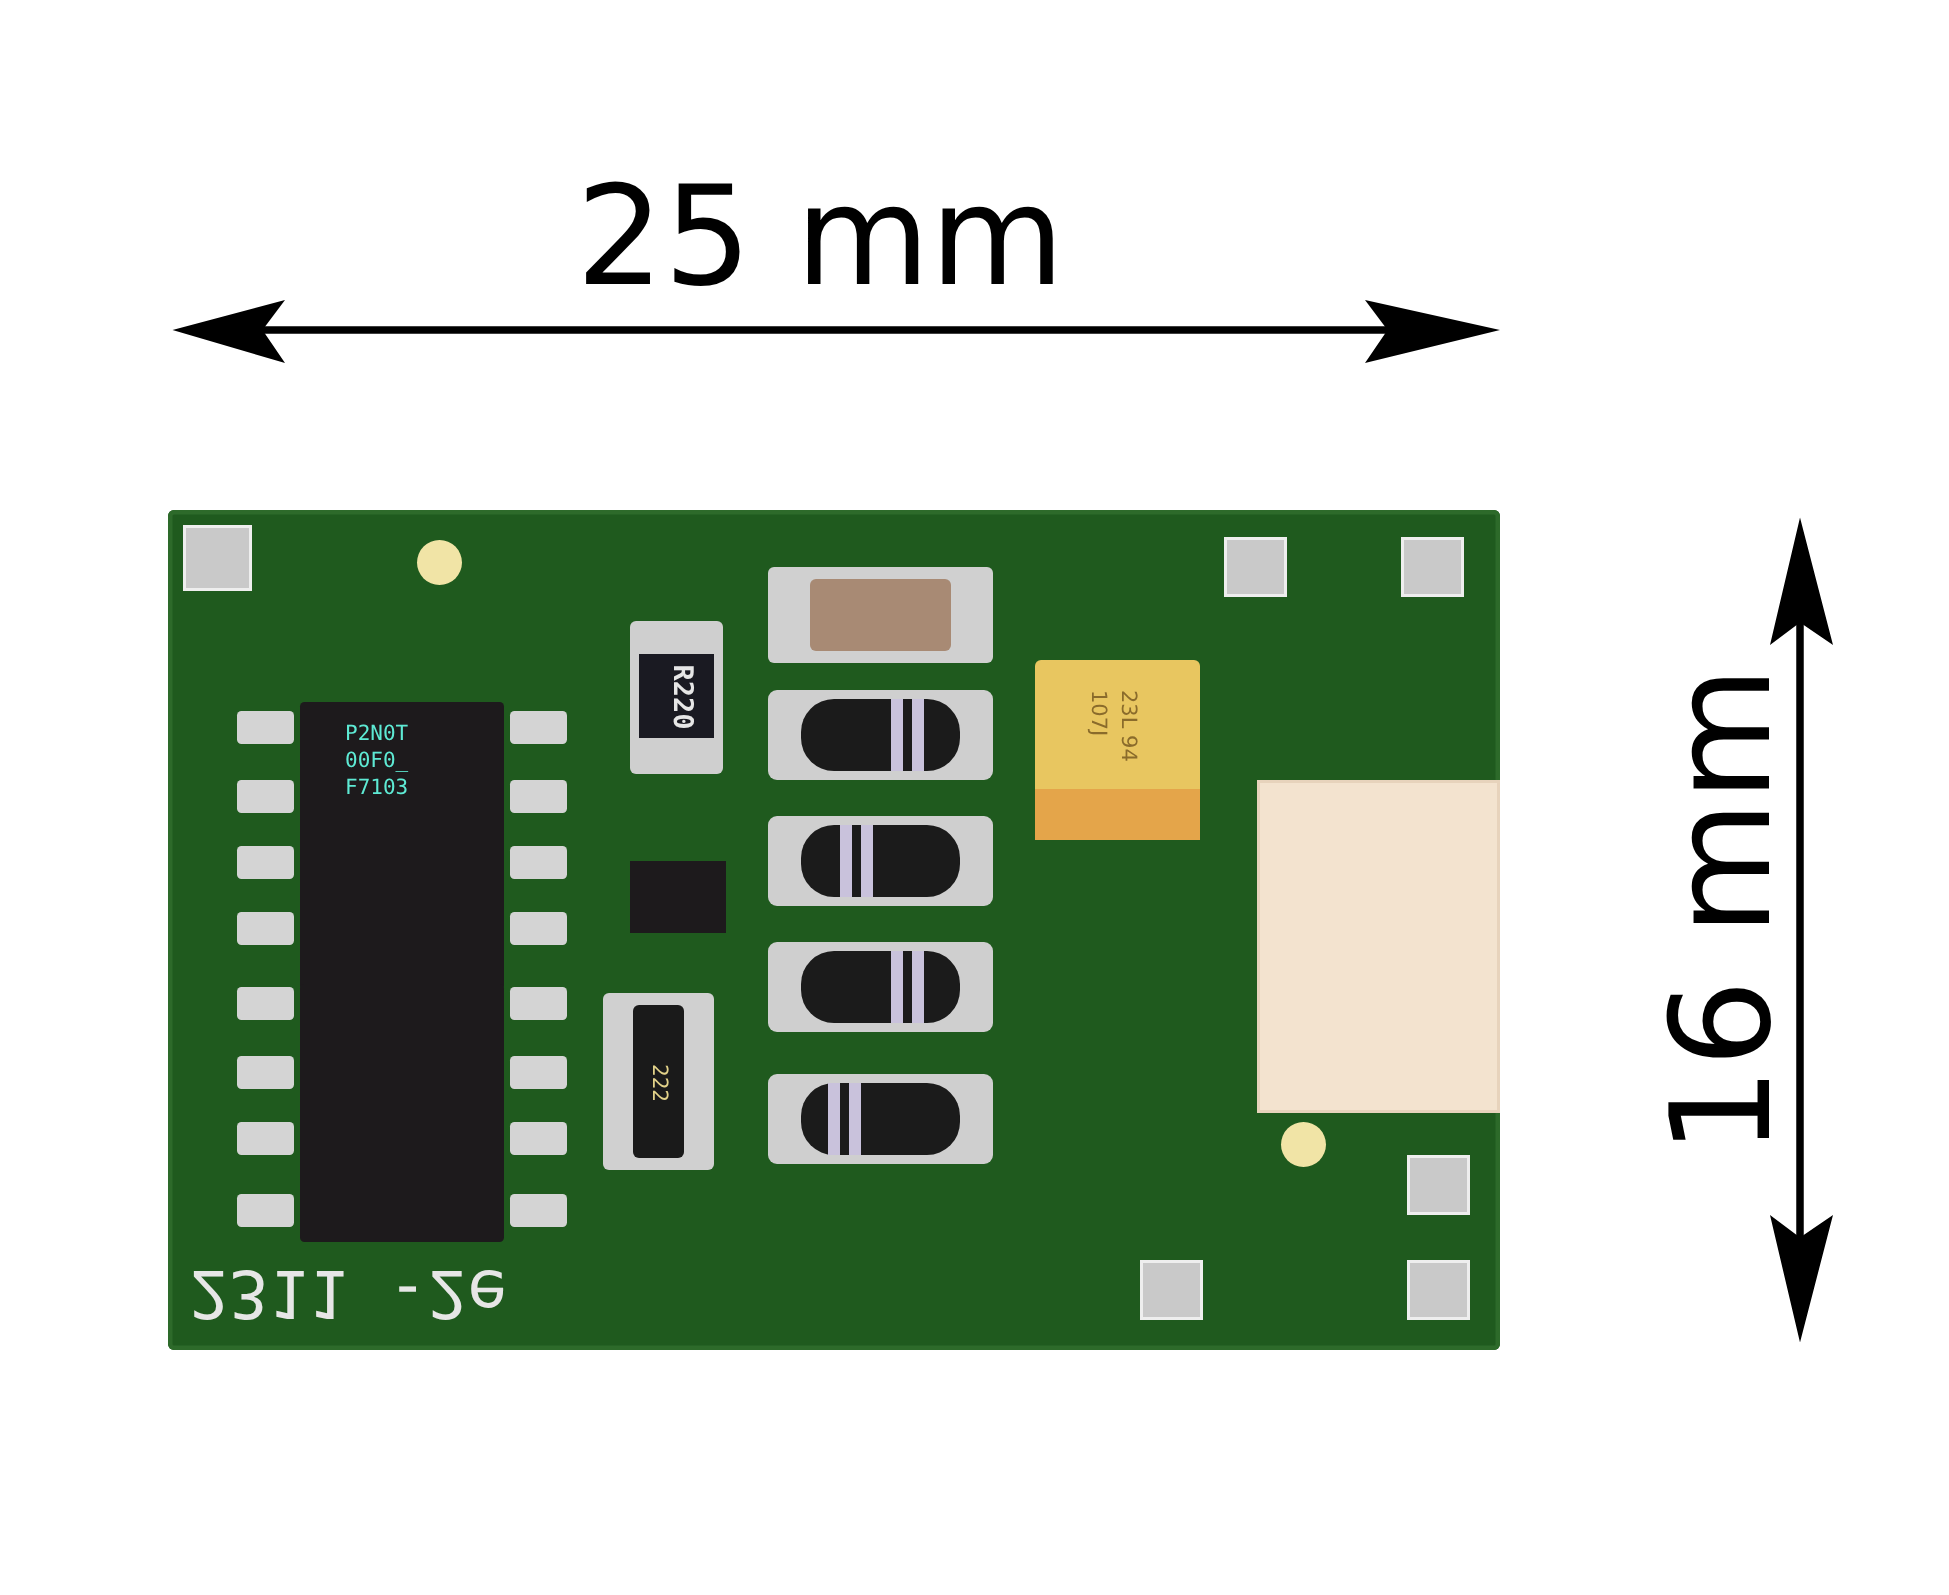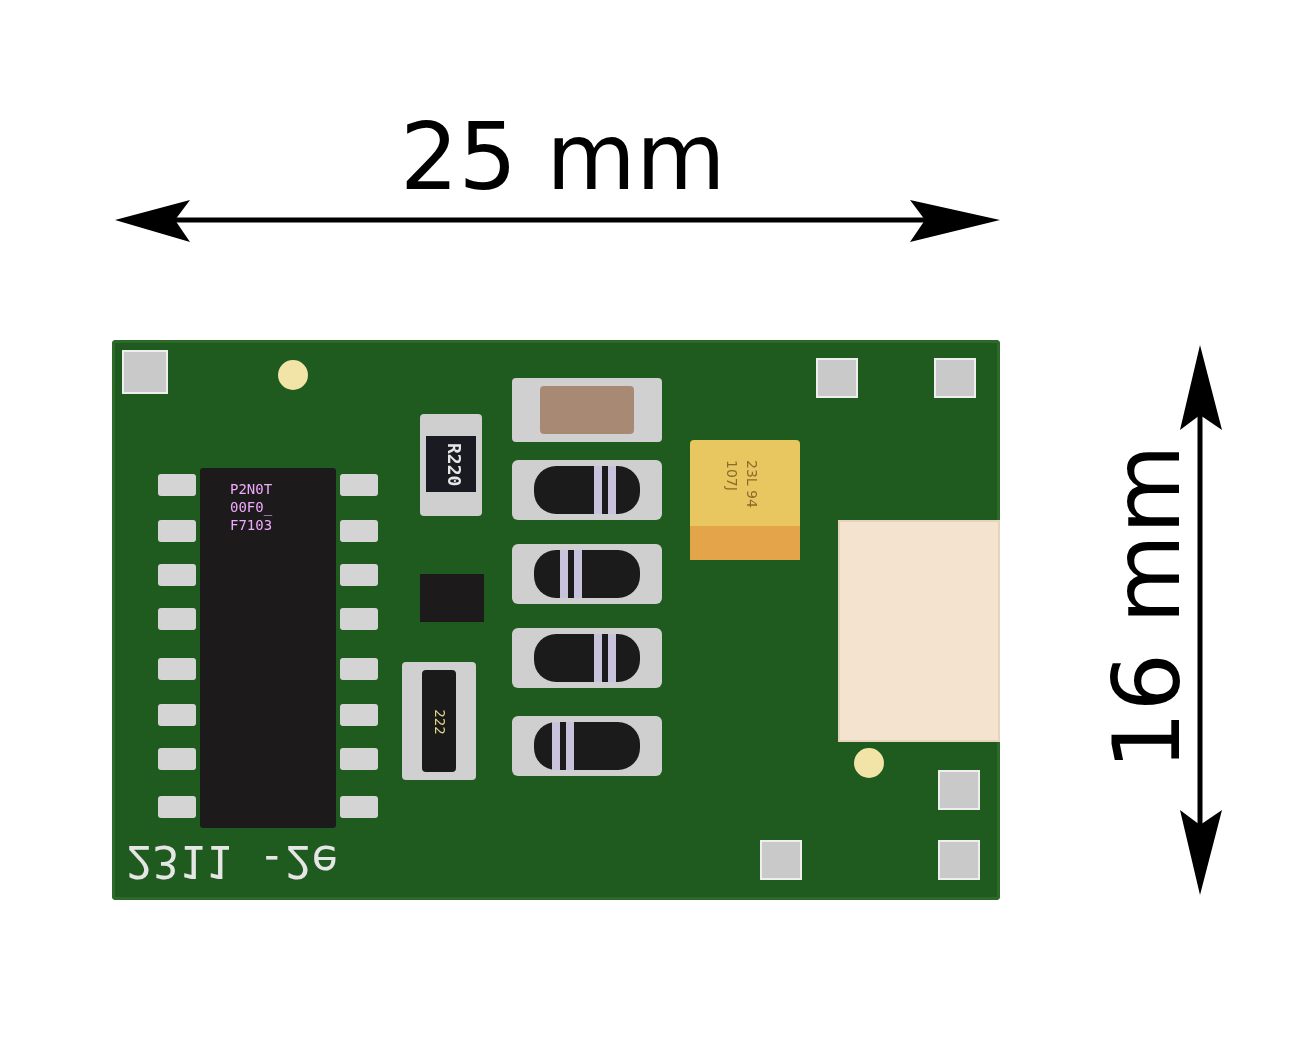--- a/index.html
+++ b/index.html
@@ -1,18 +1,18 @@
 <!DOCTYPE html>
 <html><head>
 <meta charset="utf-8">
 <style>
   html, body { margin:0; padding:0; background:#fff; }
   body { width:1299px; height:1063px; position:relative; overflow:hidden; font-family:"DejaVu Sans", sans-serif; }
   .dim-label { position:absolute; color:#000; font-size:92px; line-height:1; }
-  #label-w { left:400px; top:112px; }
+  #label-w { left:384px; top:112px; }
   #label-h { left:1102px; top:770px; transform-origin:0 0; transform:rotate(-90deg); white-space:nowrap; }
   svg.arrows { position:absolute; left:0; top:0; }
   .pcb { position:absolute; left:112px; top:340px; width:888px; height:560px; background:#1f5a1e; border-radius:4px; box-shadow: inset 0 0 0 3px #2d6a2a; }
   .pad { position:absolute; background:#c9c9c9; border:2px solid #eee; box-sizing:border-box; }
   .chip { position:absolute; background:#1d1a1c; border-radius:3px; }
   .pin { position:absolute; width:38px; height:22px; background:#d4d4d4; border-radius:3px; }
   .diode { position:absolute; width:150px; height:60px; background:#cfcfcf; border-radius:6px; }
   .diode .body { position:absolute; left:22px; top:6px; width:106px; height:48px; background:#1b1b1b; border-radius:22px; }
   .diode .band { position:absolute; top:6px; width:8px; height:48px; background:#c9c2dc; }
   .silk { position:absolute; color:#e6e6e6; font-family:"DejaVu Sans Mono", monospace; }
@@ -47,21 +47,21 @@
   <div class="pad" style="left:10px;top:10px;width:46px;height:44px;"></div>
   <div class="pad" style="left:704px;top:18px;width:42px;height:40px;"></div>
   <div class="pad" style="left:822px;top:18px;width:42px;height:40px;"></div>
   <div class="pad" style="left:826px;top:430px;width:42px;height:40px;"></div>
   <div class="pad" style="left:648px;top:500px;width:42px;height:40px;"></div>
   <div class="pad" style="left:826px;top:500px;width:42px;height:40px;"></div>
   <div class="hole" style="left:166px;top:20px;"></div>
   <div class="hole" style="left:742px;top:408px;"></div>
 
   <div class="chip" style="left:88px;top:128px;width:136px;height:192px;"></div>
-  <div class="silk" style="left:118px;top:140px;color:#f0abfc;font-size:14px;line-height:18px;">
+  <div class="silk" style="left:118px;top:140px;color:#5eead4;font-size:14px;line-height:18px;">
     <div>P2N0T</div>
     <div>00F0_</div>
     <div>F7103</div>
   </div>
   <div class="chip" style="left:88px;top:316px;width:136px;height:172px;"></div>
 
   <div class="pin" style="left:46px;top:134px;"></div>
   <div class="pin" style="left:46px;top:180px;"></div>
   <div class="pin" style="left:46px;top:224px;"></div>
   <div class="pin" style="left:46px;top:268px;"></div>

